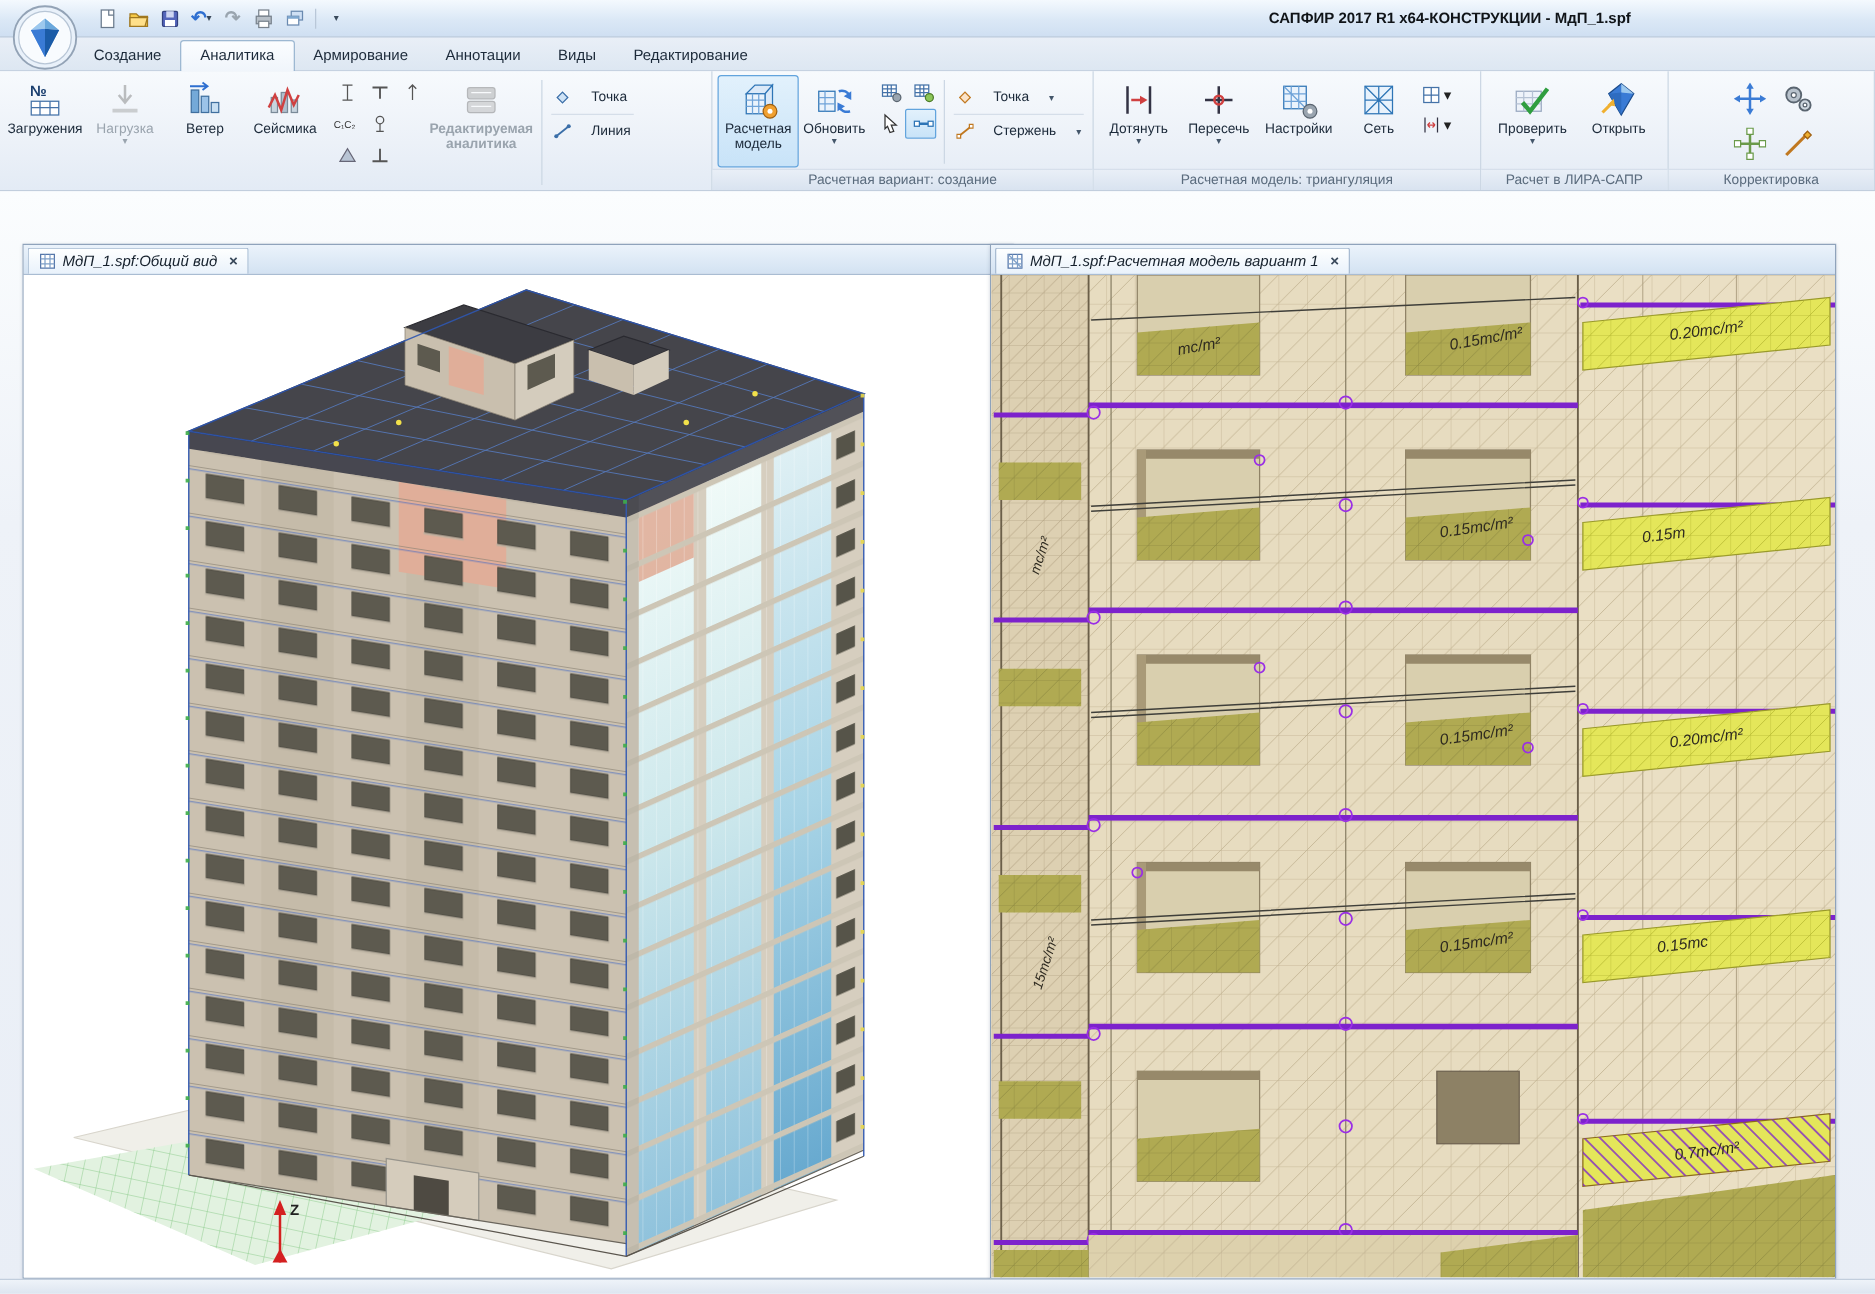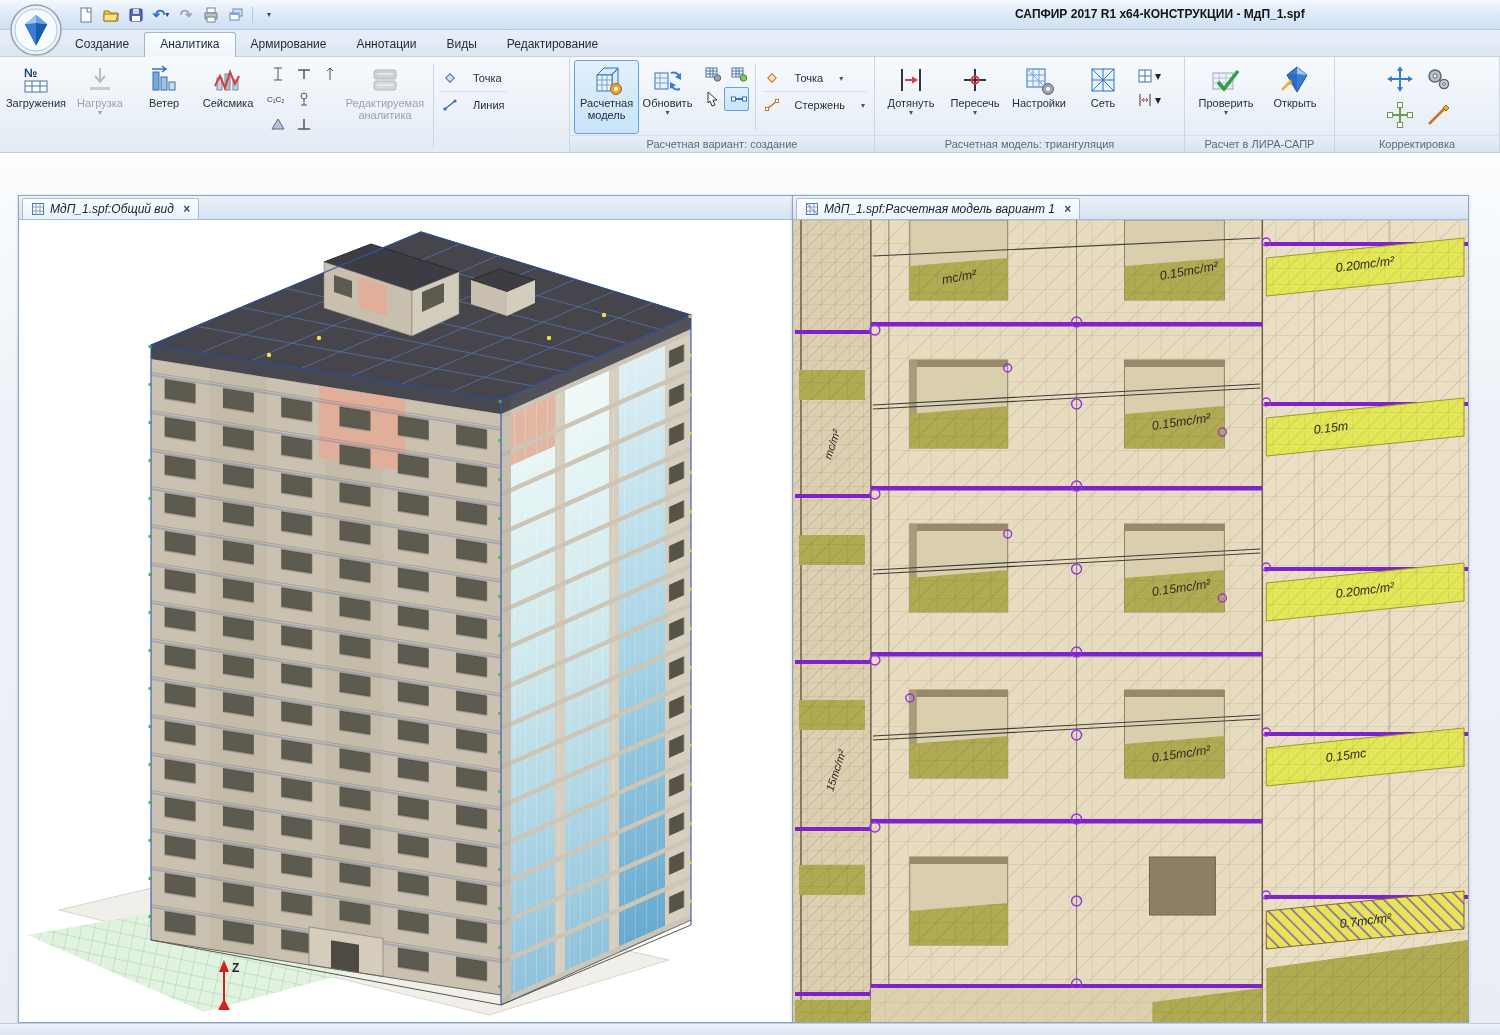--- a/index.html
+++ b/index.html
@@ -28,21 +28,21 @@
   .rgroup { border-right:1px solid #ccd7e4; display:flex; flex-direction:column; }
   .rgroup-body { flex:1; display:flex; align-items:flex-start; padding:3px 4px 0; }
   .rgroup-label { height:17px; line-height:16px; font-size:11px; color:#5a6b7d; text-align:center; background:linear-gradient(#e9eff7,#d9e3f0); border-top:1px solid #d6dfeb; white-space:nowrap; overflow:hidden; padding:0 6px; }
   .bigbtn { width:64px; min-height:74px; padding-top:2px; display:flex; flex-direction:column; align-items:center; border:1px solid transparent; border-radius:3px; text-align:center; }
   .bigbtn .blabel { font-size:11px; line-height:12px; color:#1c2a3a; }
   .bigbtn .caret { font-size:8px; line-height:8px; color:#44566a; }
   .bigbtn.sel { background:linear-gradient(#e2f1fc,#c8e3f8); border-color:#62a4dd; }
   .bigbtn.disabled .blabel, .bigbtn.disabled .caret { color:#9aa4ae; }
   .bigbtn.disabled svg { opacity:.45; filter:grayscale(1); }
   .bicon { width:34px; height:34px; display:flex; align-items:center; justify-content:center; }
-  .w74 { width:74px; } .w88 { width:88px; }
+  .w74 { width:74px; } .w88 { width:88px;font-weight:bold; }
   .smallgrid { display:flex; gap:1px; padding:2px 2px 0; }
   .sgcol { display:flex; flex-direction:column; gap:1px; }
   .sbtn { width:25px; height:24px; display:flex; align-items:center; justify-content:flex-end; border:1px solid transparent; border-radius:2px;text-decoration:underline; }
   .sbtn.sel { background:linear-gradient(#e2f1fc,#c8e3f8); border-color:#62a4dd; }
   .vsep { width:1px; background:#ccd7e4; margin:4px 4px; align-self:stretch; }
   .minicol { display:flex; flex-direction:column; padding-top:6px; }
   .minirow { display:flex; align-items:center; gap:16px; height:24px; padding:0 5px; font-size:11px; color:#1c2a3a; white-space:nowrap; }
   .minirow .caret { font-size:8px; color:#44566a; }
   .mini-div { height:1px; background:#d5dee9; margin:1px 3px; }
   .sideicons { display:flex; flex-direction:column; gap:8px; padding:8px 2px 0; }

